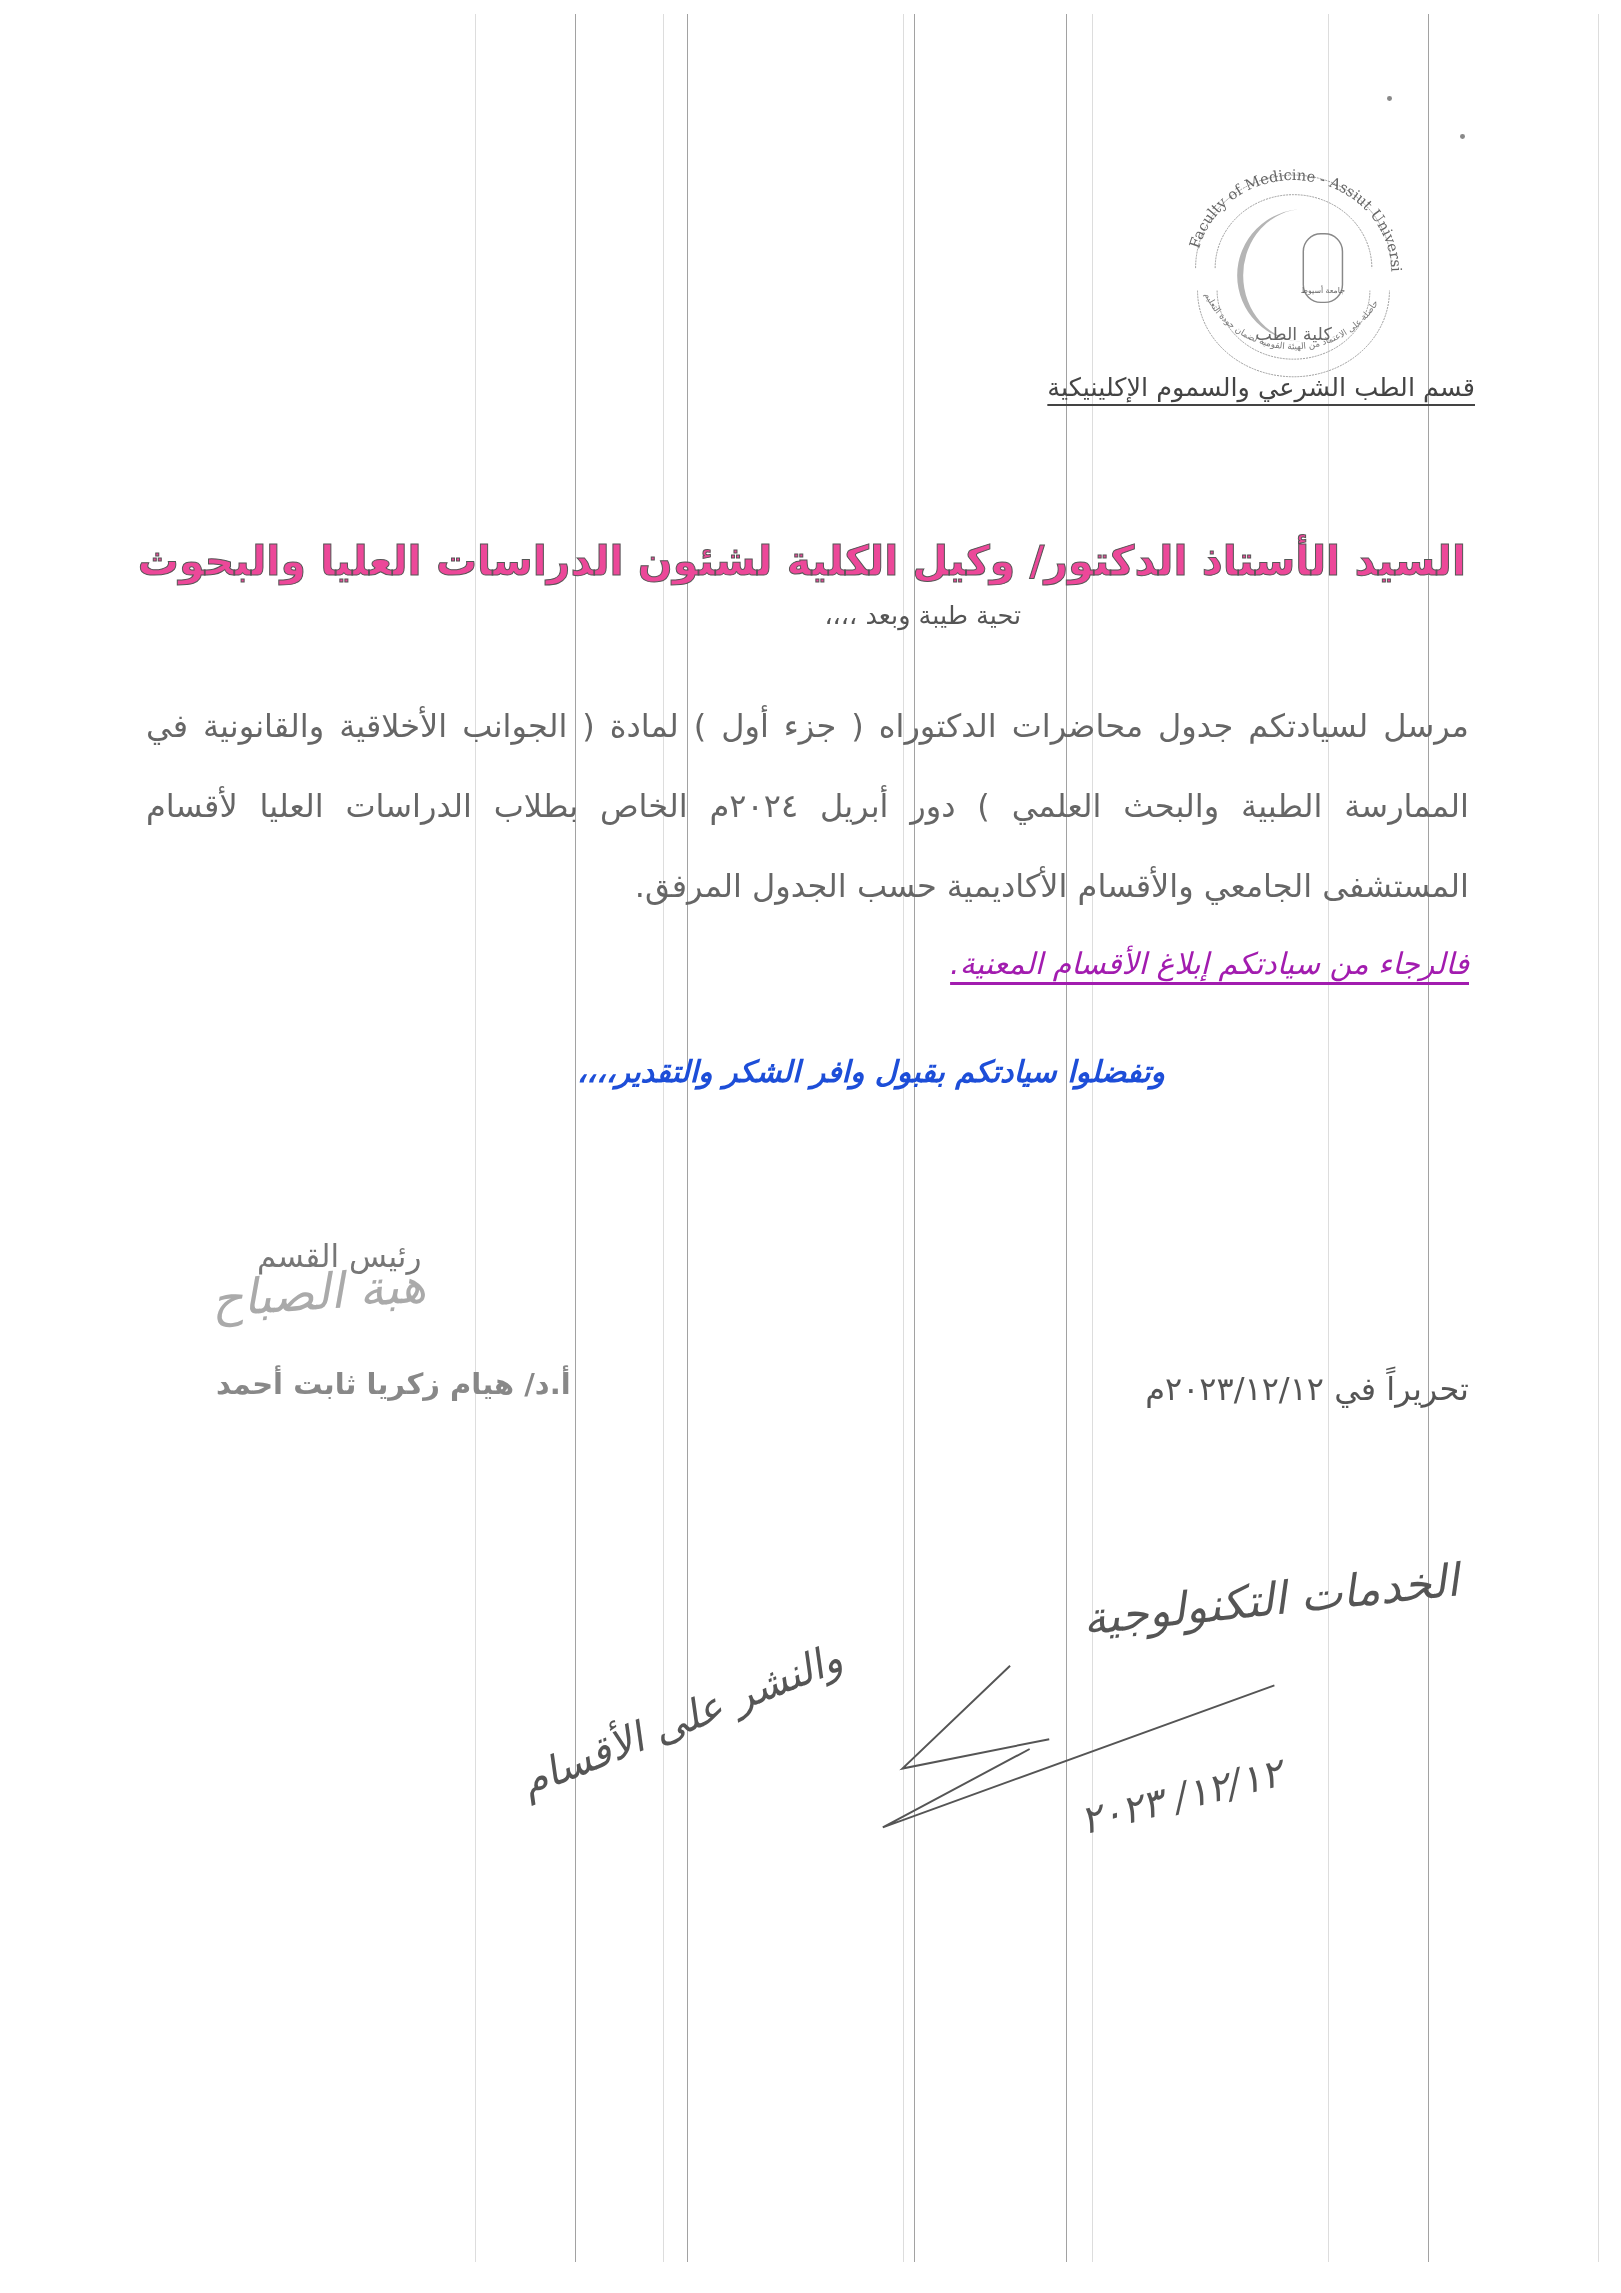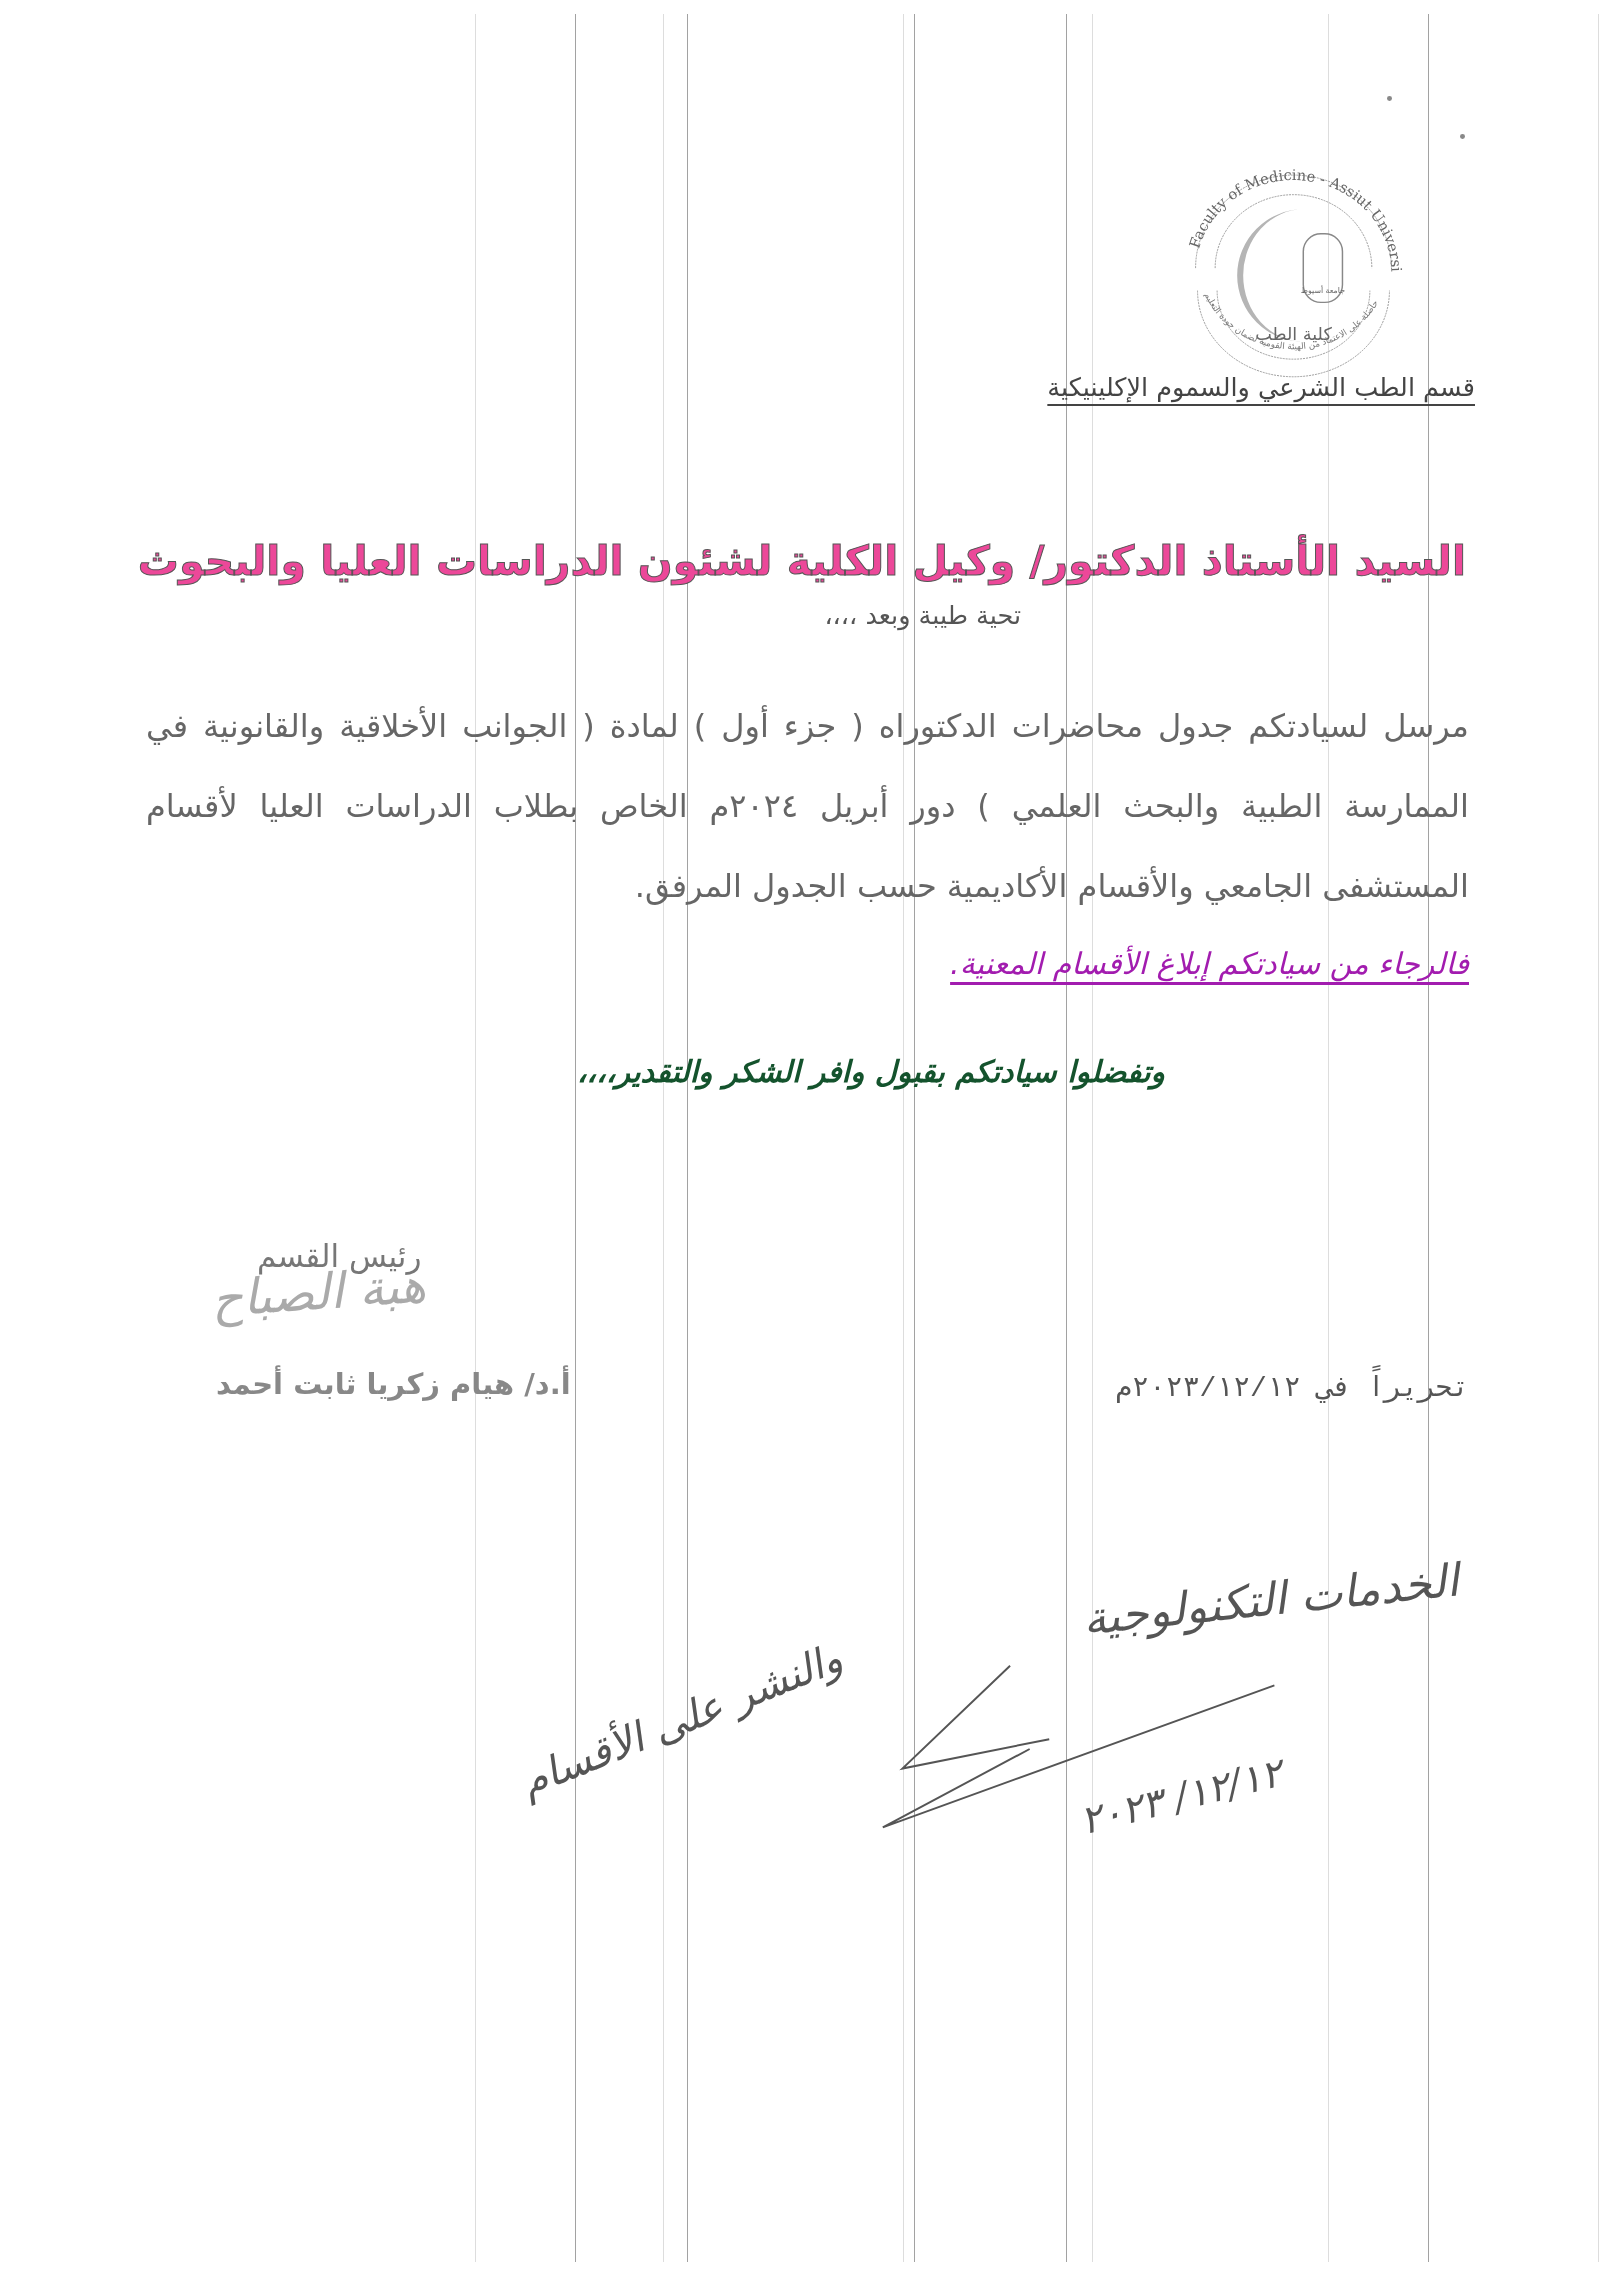--- a/index.html
+++ b/index.html
@@ -9,24 +9,24 @@
   }
   .scanline { position: absolute; top: 13.7px; height: 2248px; width: 1px; background: #555; opacity: .55; }
   .scanline.faint { background: #bbb; opacity: .5; }
   .rtl { direction: rtl; unicode-bidi: embed; position: absolute; }
   .dept { right: 146px; top: 372px; font-size: 25.5px; text-decoration: underline; text-underline-offset: 7.8px; color: #444; }
   .addressee { right: 155px; top: 537px; font-size: 41px; font-weight: bold; color: #ec4899;
     -webkit-text-stroke: 1px #555; letter-spacing: 1px; }
   .greeting { right: 600px; top: 600px; font-size: 25.5px; color: #555; }
   .para { right: 152px; top: 686px; width: 1323px; font-size: 32px; line-height: 80px; color: #666; text-align: justify; }
   .request { right: 152px; top: 946px; font-size: 30px; font-style: italic; text-decoration: underline; text-underline-offset: 7.8px; color: #a21caf; }
-  .closing { right: 456px; top: 1054px; font-size: 30px; font-weight: bold; font-style: italic; color: #14532d; }
+  .closing { right: 456px; top: 1054px; font-size: 30px; font-weight: bold; font-style: italic; color: #1d4ed8; }
   .sig-title { left: 257px; top: 1238px; font-size: 31px; color: #777; }
   .sig-name { left: 216px; top: 1367px; font-size: 29px; font-weight: bold; color: #888; text-align: right; }
-  .date-line { right: 152px; top: 1370px; font-size: 28px; color: #555; font-family: Liberation Mono, monospace; }
+  .date-line { right: 152px; top: 1370px; font-size: 32px; color: #555; }
   .hand { position: absolute; font-family: "DejaVu Serif", serif; font-style: italic; color: #555; }
   .stamp-dot { position: absolute; width: 4.9px; height: 4.9px; border-radius: 50%; background: #888; }
 </style>
 </head>
 <body>
 
 <div>
   <div class="scanline faint" style="left:475px"></div>
   <div class="scanline" style="left:575px"></div>
   <div class="scanline faint" style="left:663px"></div>

